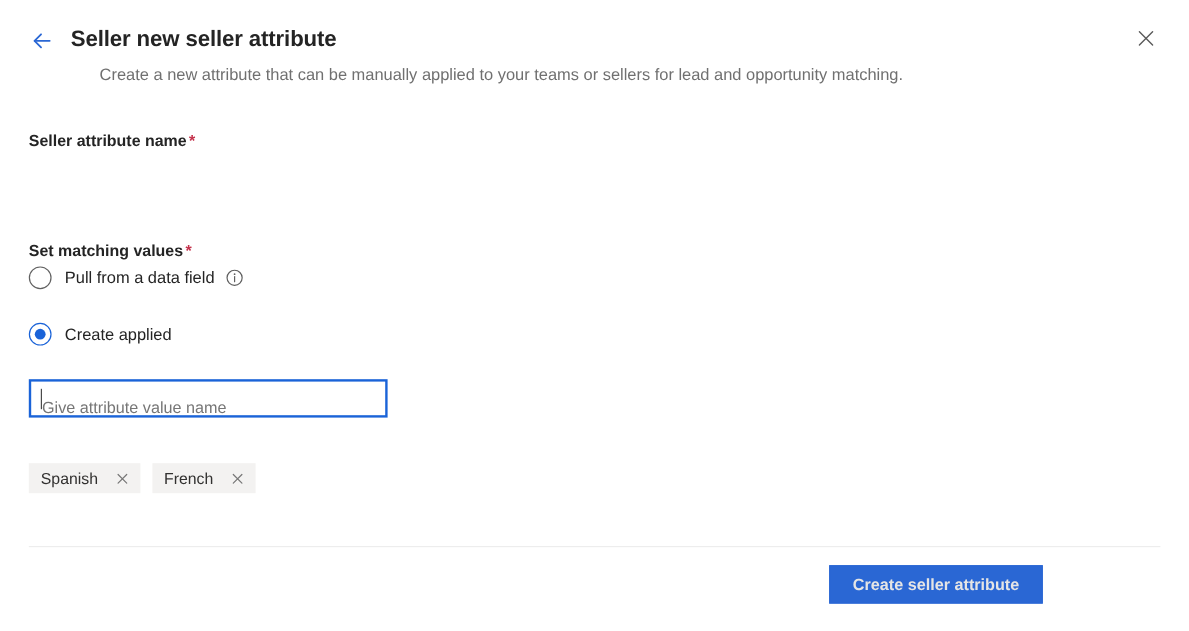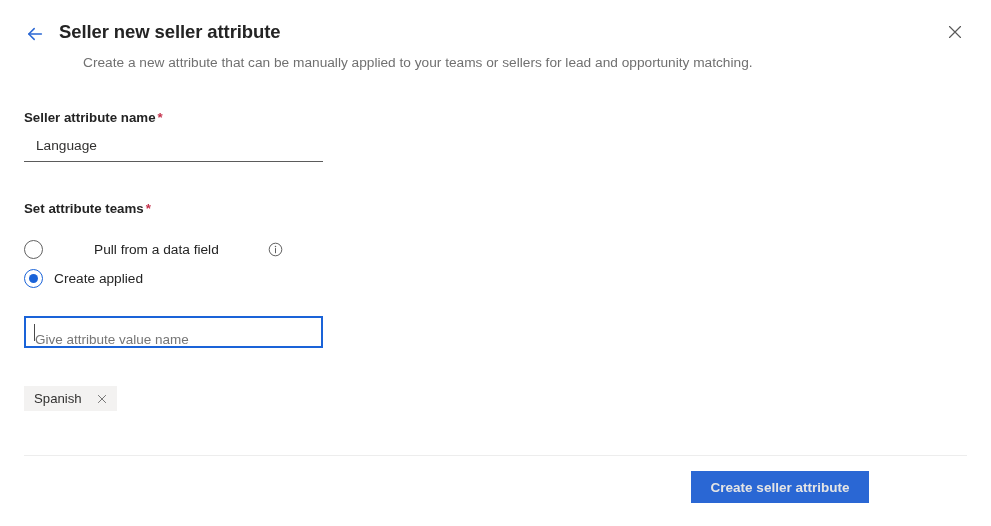--- a/index.html
+++ b/index.html
@@ -128,21 +128,21 @@
   }
 
   
   .radio-row {
     position: absolute;
     display: flex;
     align-items: center;
     cursor: pointer;
     height: 22px;
   }
-  .radio-row.r1 { left: 24px; top: 146px; gap: 40px; }
+  .radio-row.r1 { left: 24px; top: 128px; }
   .radio-row.r2 { left: 24px; top: 175px; }
 
   .radio-mark {
     width: 19px;
     height: 19px;
     border-radius: 50%;
     box-sizing: border-box;
     border: 1.4px solid #616161;
     background: #ffffff;
     flex: 0 0 auto;
@@ -326,24 +326,23 @@
       </span>
     </button>
   </div>
 
   <div class="form-area">
 
     <div class="field-label label-attr-name">
       <span>Seller attribute name</span><span class="required-star">*</span>
     </div>
 
-    <input class="underline-input" type="text" value="Language" style="">
 
     <div class="field-label label-attr-values">
-      <span>Set attribute teams</span><span class="required-star">*</span>
+      <span>Set matching values</span><span class="required-star">*</span>
     </div>
 
     <div class="radio-row r1">
       <span class="radio-mark"></span>
       <span class="radio-label">Pull from a data field</span>
       <span class="info-icon">
         <svg width="15" height="15" viewBox="0 0 15 15" fill="none">
           <circle cx="7.5" cy="7.5" r="6.3" stroke="#606060" stroke-width="1"></circle>
           <circle cx="7.5" cy="4.5" r="0.75" fill="#606060"></circle>
           <path d="M7.5 6.5 V10.8" stroke="#606060" stroke-width="1" stroke-linecap="round"></path>
@@ -363,20 +362,28 @@
 
     <div class="chip-row">
       <div class="chip">
         <span class="chip-label">Spanish</span>
         <span class="chip-remove">
           <svg width="12" height="12" viewBox="0 0 12 12" fill="none">
             <path d="M2.4 2.4 L9.6 9.6 M9.6 2.4 L2.4 9.6" stroke="#767676" stroke-width="1" stroke-linecap="round"></path>
           </svg>
         </span>
       </div>
+      <div class="chip">
+        <span class="chip-label">French</span>
+        <span class="chip-remove">
+          <svg width="12" height="12" viewBox="0 0 12 12" fill="none">
+            <path d="M2.4 2.4 L9.6 9.6 M9.6 2.4 L2.4 9.6" stroke="#767676" stroke-width="1" stroke-linecap="round"></path>
+          </svg>
+        </span>
+      </div>
     </div>
   </div>
 
   <div class="footer-divider"></div>
   <div class="footer">
     <button class="btn btn-primary">Create seller attribute</button>
   </div>
 
 </div>
 

